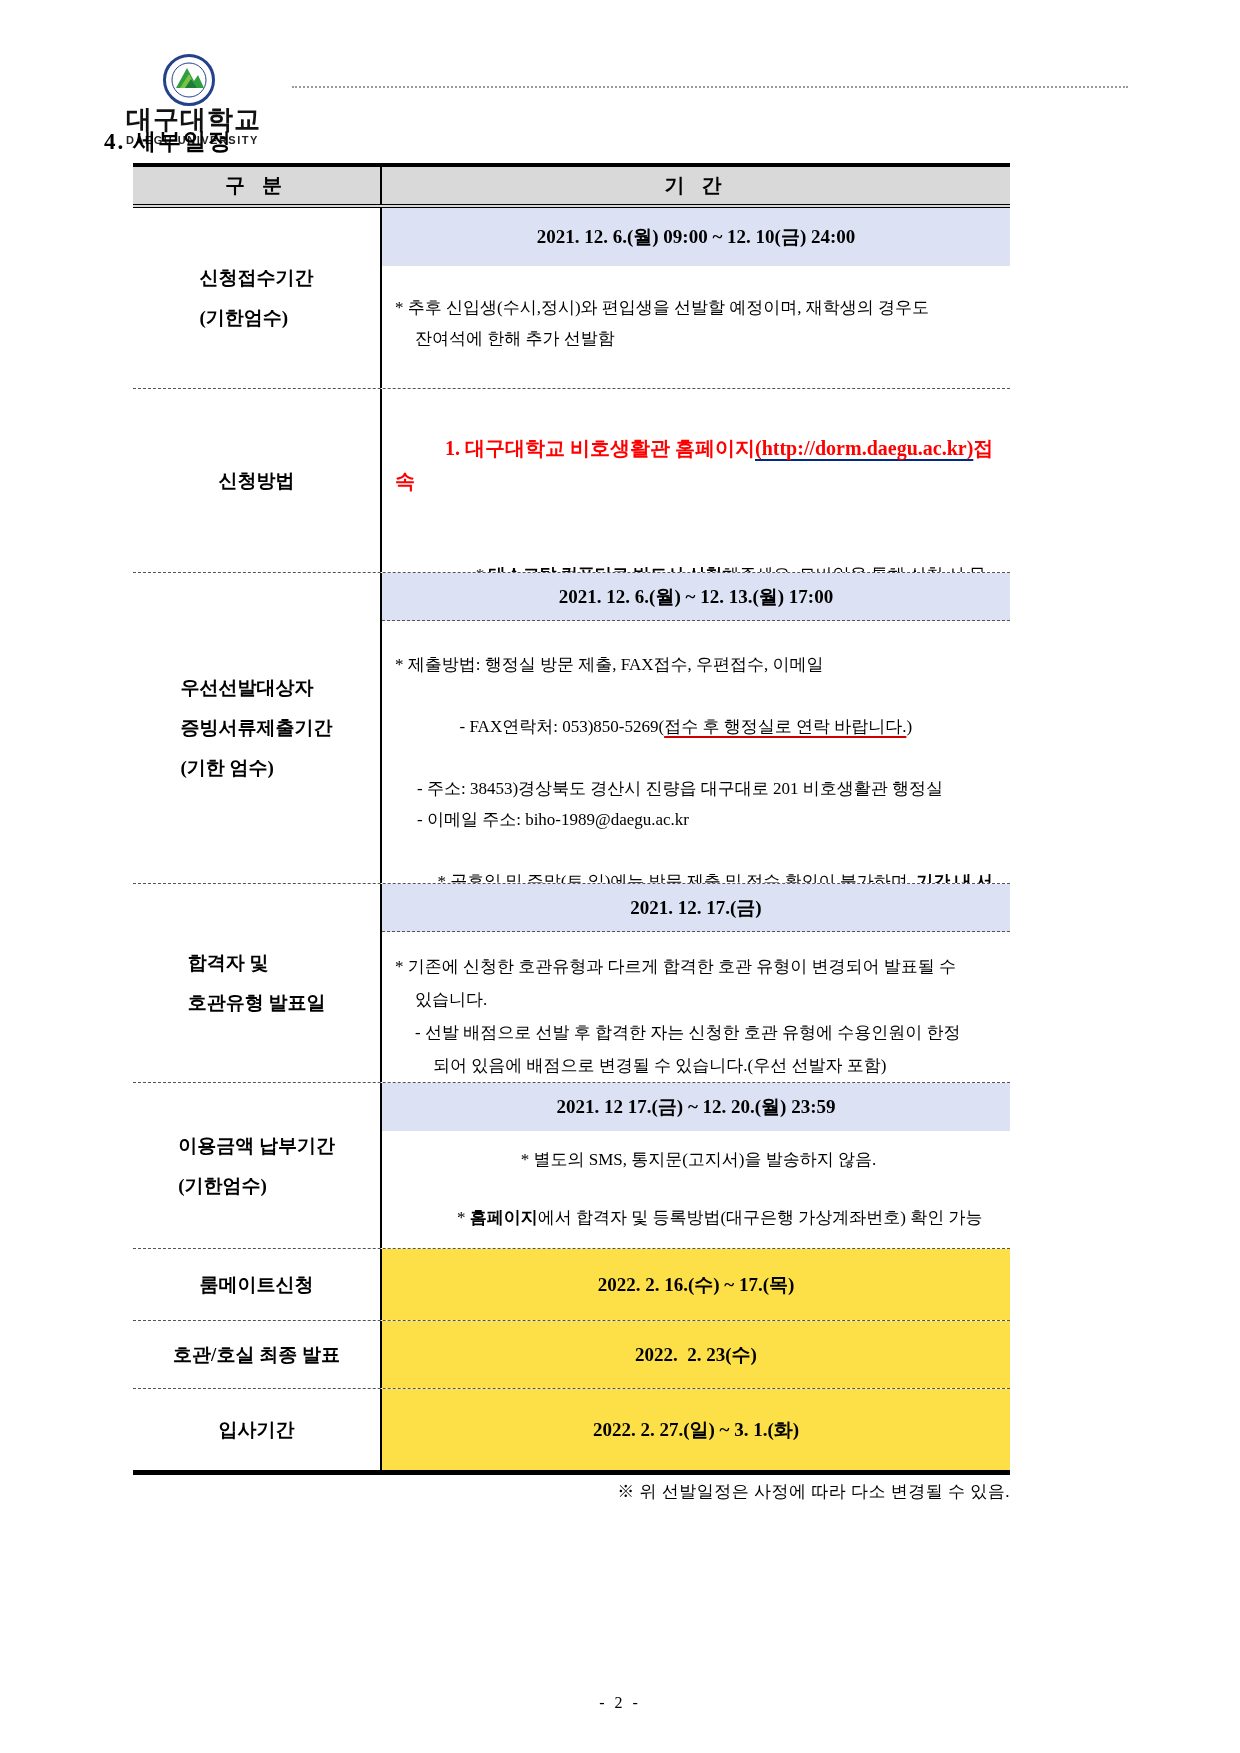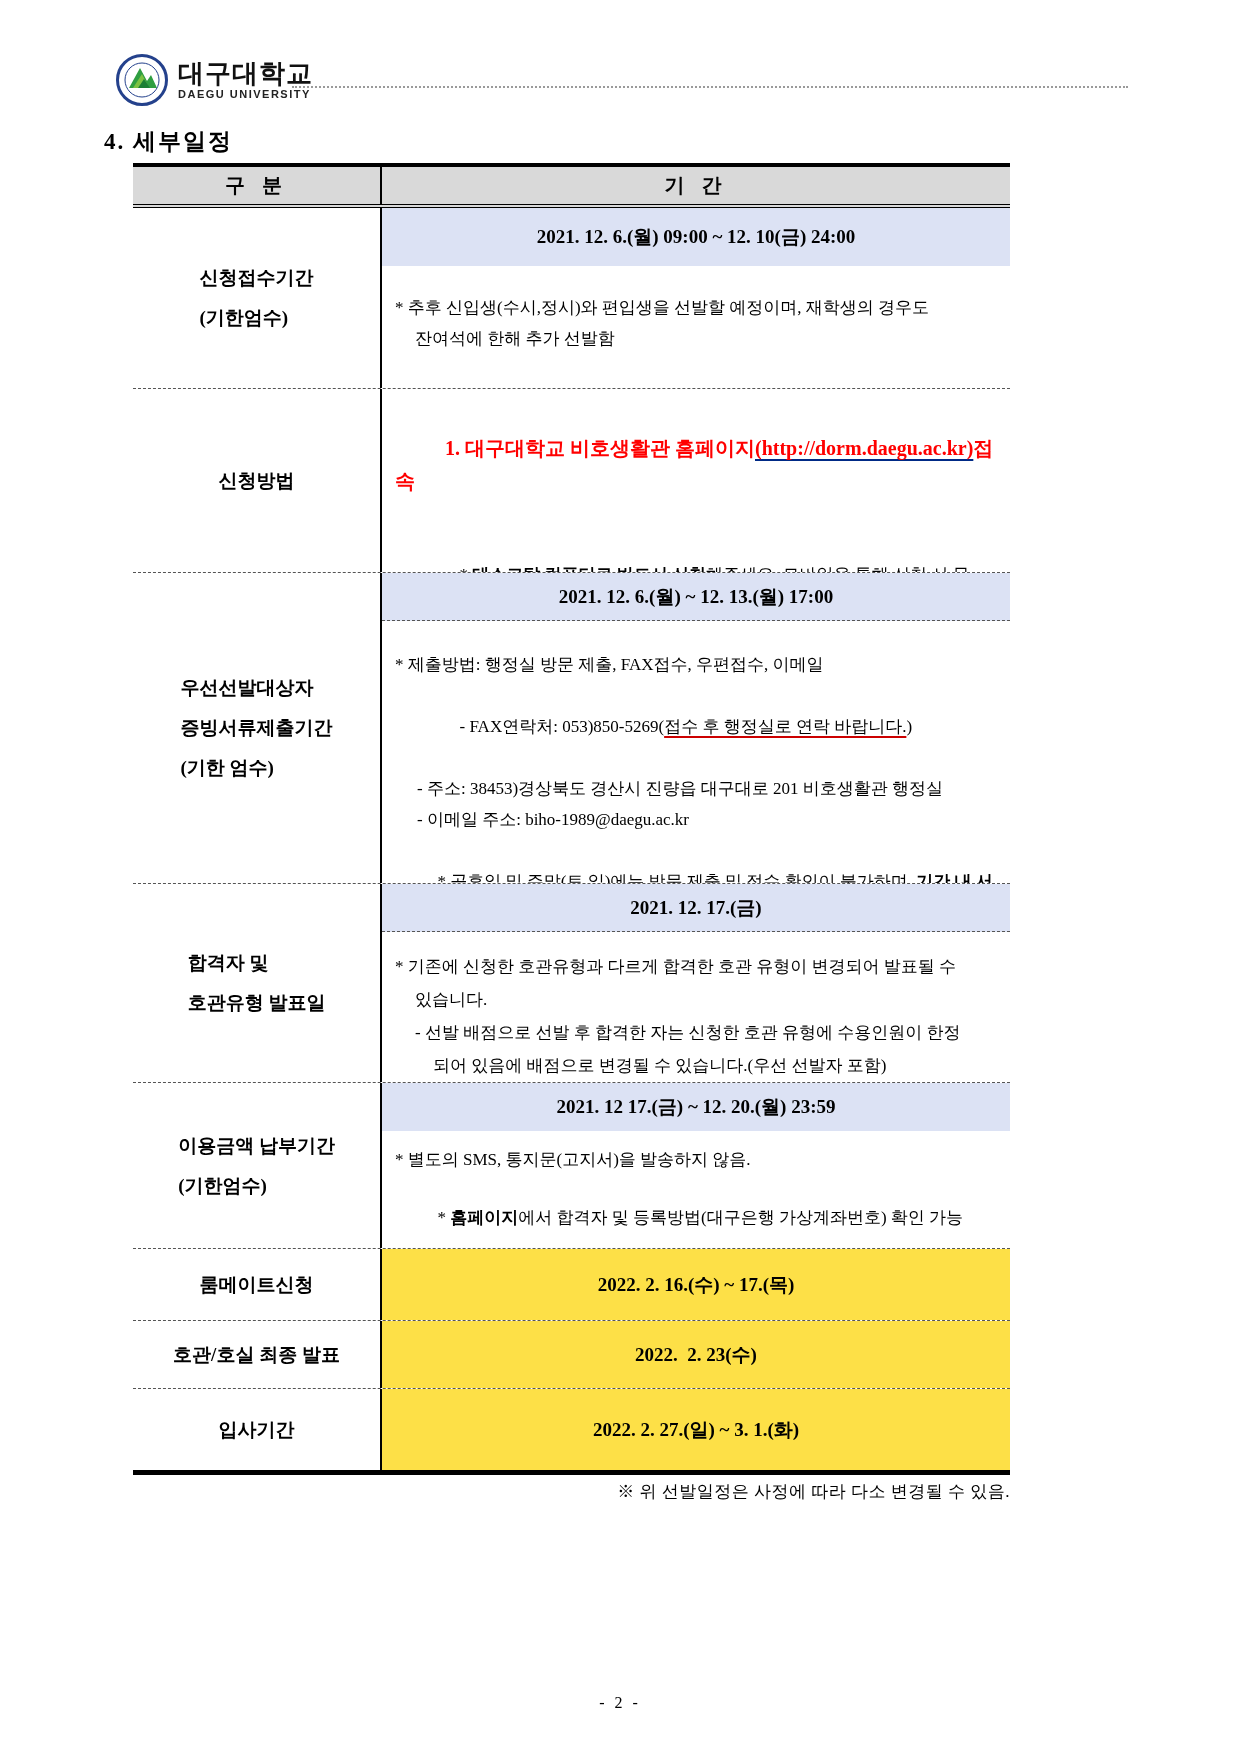--- a/index.html
+++ b/index.html
@@ -4,21 +4,21 @@
 <style>
   * { margin:0; padding:0; box-sizing:border-box; }
   html,body { background:#ffffff; }
   body {
     width:1240px; height:1753px; position:relative;
     font-family:"Liberation Serif","DejaVu Serif",serif;
     color:#000;
   }
 
   
-  .logo-wrap { position:absolute; left:116px; top:54px; display:flex; align-items:center; }
+  .logo-wrap { position:absolute; left:116px; top:54px; display:flex; align-items:center;flex-direction:column; }
   .emblem { width:52px; height:52px; }
   .logo-text { margin-left:10px; }
   .logo-ko { font-size:26px; font-weight:bold; letter-spacing:1px; line-height:26px; color:#111;
              font-family:"Liberation Sans","DejaVu Sans",sans-serif; }
   .logo-en { font-size:11px; font-weight:bold; letter-spacing:1.5px; color:#222; margin-top:2px;
              font-family:"Liberation Sans","DejaVu Sans",sans-serif; }
   .header-dots { position:absolute; left:292px; top:86px; width:836px; border-top:2px dotted #9a9a9a; }
 
   .section-title { position:absolute; left:104px; top:126px; font-size:23px; font-weight:bold; letter-spacing:2px; }
 
@@ -46,21 +46,21 @@
   .band { background:#dce2f4; display:flex; align-items:center; justify-content:center;
           font-weight:bold; font-size:19px; white-space:pre-wrap; }
   .band-tall { height:58px; }
   .band-s { height:48px; }
   .band-divided { border-bottom:1px dashed #555; }
   .cell-full-band { background:#fde047; display:flex; align-items:center; justify-content:center;
                     font-weight:bold; font-size:19px; white-space:pre-wrap; }
 
   .content-block { padding-left:13px; padding-right:8px; }
   .line { line-height:31px; white-space:pre-wrap; }
-  .line-sm { line-height:29px; }
+  .line-sm { line-height:29px;text-align:center; }
   .lg { font-size:20px; line-height:33px; }
   .pad20 { padding-left:20px; }
   .pad22 { padding-left:22px; }
   .pad38 { padding-left:38px; }
   .b { font-weight:bold; }
   .red { color:#ff0000; }
   .u-red  { text-decoration:underline; text-decoration-color:#cc0000; text-decoration-thickness:2px; text-underline-offset:4px; }
   .u-navy { text-decoration:underline; text-decoration-color:#002a86; text-decoration-thickness:2px; text-underline-offset:4px; }
 
   

